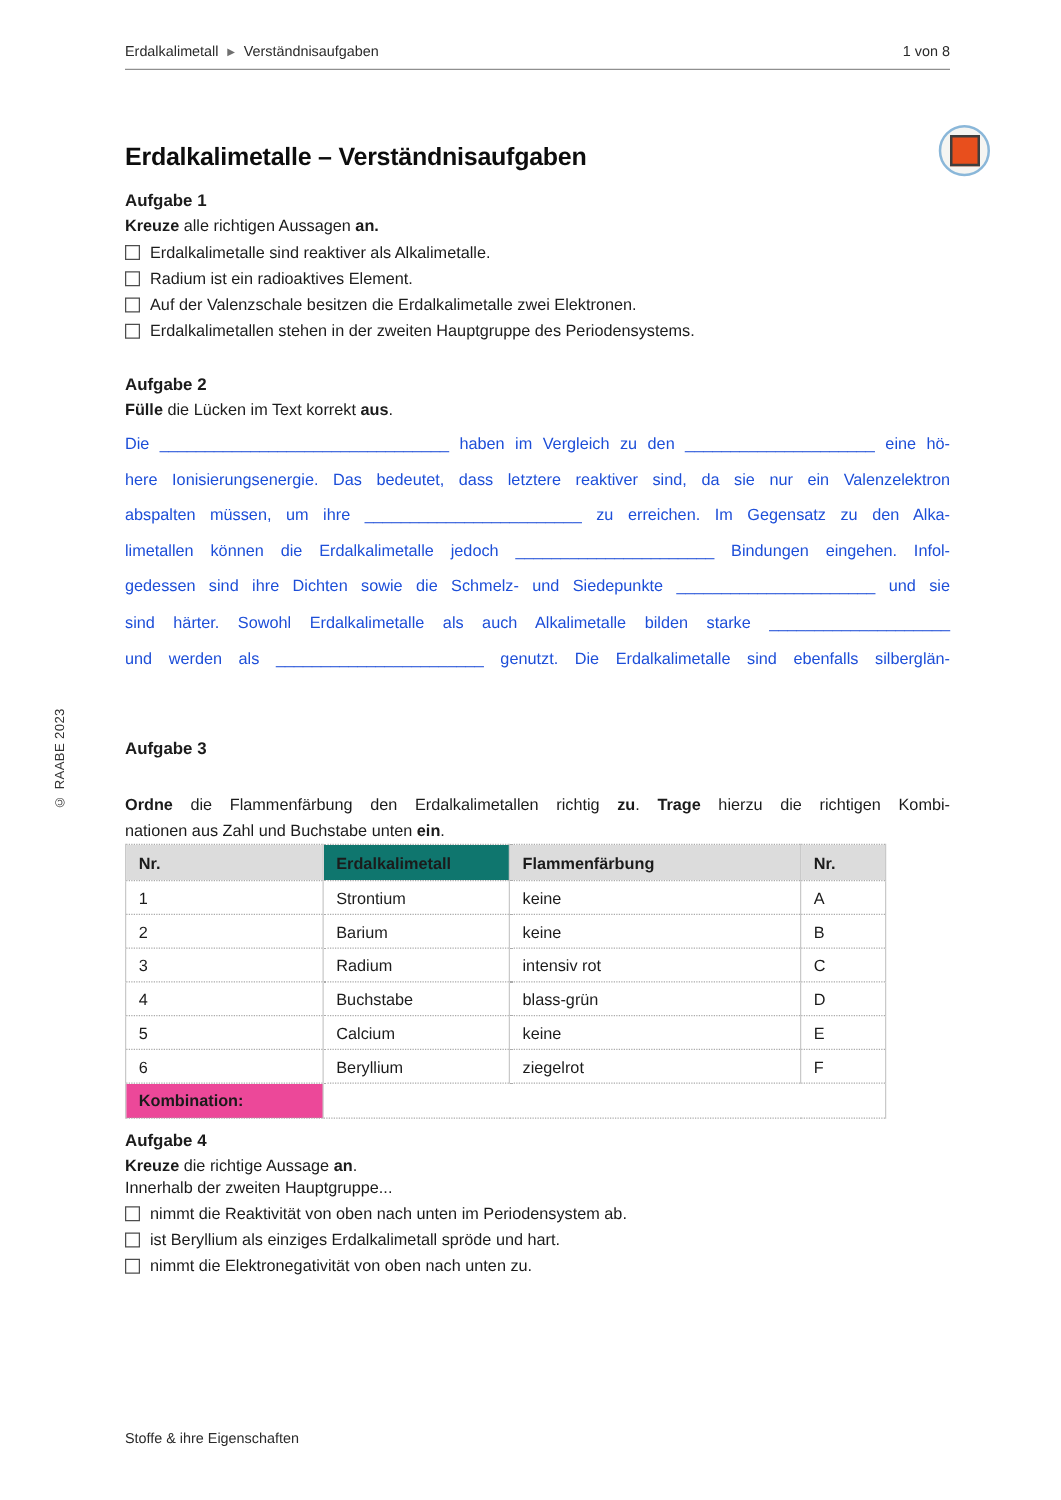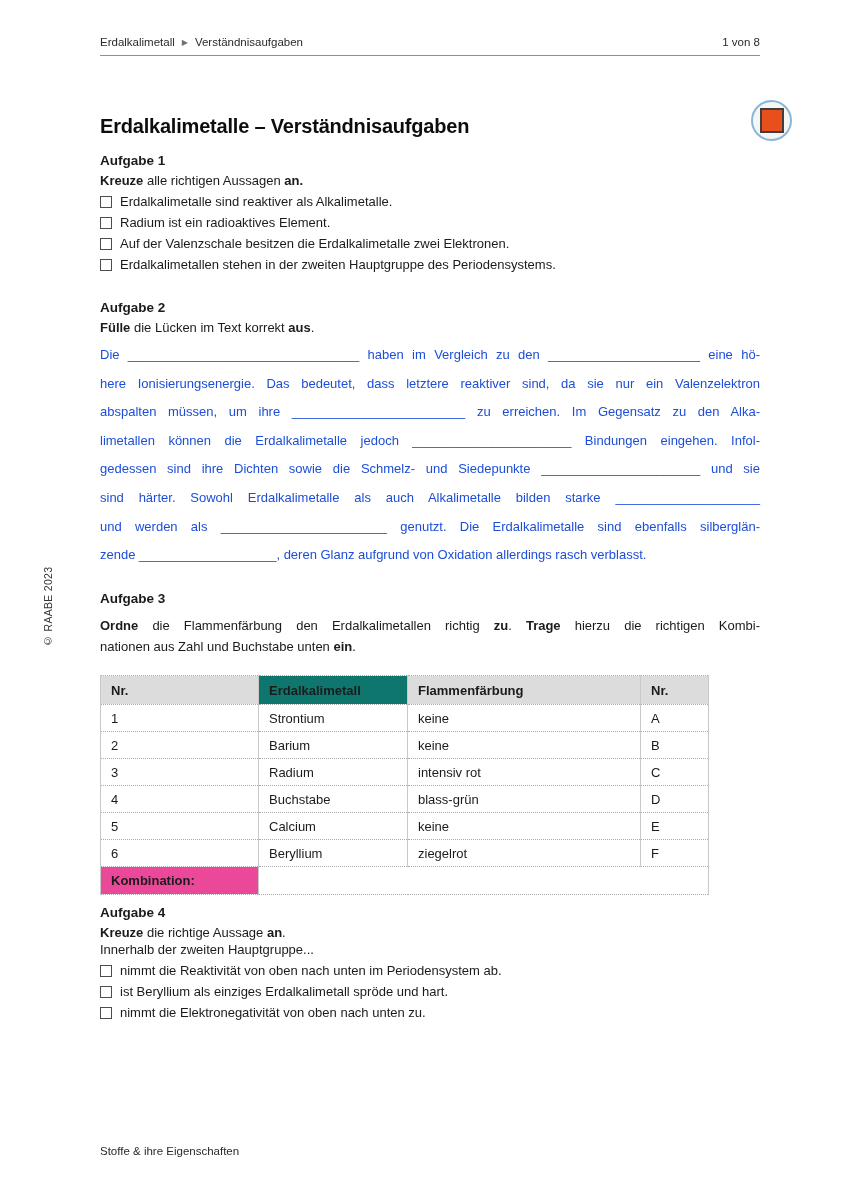--- a/index.html
+++ b/index.html
@@ -102,27 +102,26 @@
     <h2 class="task-h">Aufgabe 2</h2>
     <div class="instr"><b>Fülle</b><span> die Lücken im Text korrekt </span><b>aus</b><span>.</span></div>
     <div class="fill-lines">
         <div class="fill-line just">Die ________________________________ haben im Vergleich zu den _____________________ eine hö-</div>
         <div class="fill-line just">here Ionisierungsenergie. Das bedeutet, dass letztere reaktiver sind, da sie nur ein Valenzelektron</div>
         <div class="fill-line just">abspalten müssen, um ihre ________________________ zu erreichen. Im Gegensatz zu den Alka-</div>
         <div class="fill-line just">limetallen können die Erdalkalimetalle jedoch ______________________ Bindungen eingehen. Infol-</div>
         <div class="fill-line just">gedessen sind ihre Dichten sowie die Schmelz- und Siedepunkte ______________________ und sie</div>
         <div class="fill-line just">sind härter. Sowohl Erdalkalimetalle als auch Alkalimetalle bilden starke ____________________</div>
         <div class="fill-line just">und werden als _______________________ genutzt. Die Erdalkalimetalle sind ebenfalls silberglän-</div>
-        <div class="fill-line">zende ___________________, deren Glanz aufgrund von Oxidation allerdings rasch verblasst.</div>
       </div>
   </section>
 
   <section class="task" style="top:592px;">
     <h2 class="task-h">Aufgabe 3</h2>
-    <div class="instr instr-line just" style="margin-top:9px;"><b>Ordne</b><span> die Flammenfärbung den Erdalkalimetallen richtig </span><b>zu</b><span>. </span><b>Trage</b><span> hierzu die richtigen Kombi-</span></div>
+    <div class="instr instr-line just" style="margin-top:27px;"><b>Ordne</b><span> die Flammenfärbung den Erdalkalimetallen richtig </span><b>zu</b><span>. </span><b>Trage</b><span> hierzu die richtigen Kombi-</span></div>
     <div class="instr-line"><span>nationen aus Zahl und Buchstabe unten </span><b>ein</b><span>.</span></div>
   </section>
 
   <div class="tbl-wrap">
     <table class="flame">
         <thead>
           <tr>
             <th style="background: rgb(220, 220, 220);">Nr.</th>
             <th style="background: #0f766e;">Erdalkalimetall</th>
             <th style="background: rgb(220, 220, 220);">Flammenfärbung</th>

